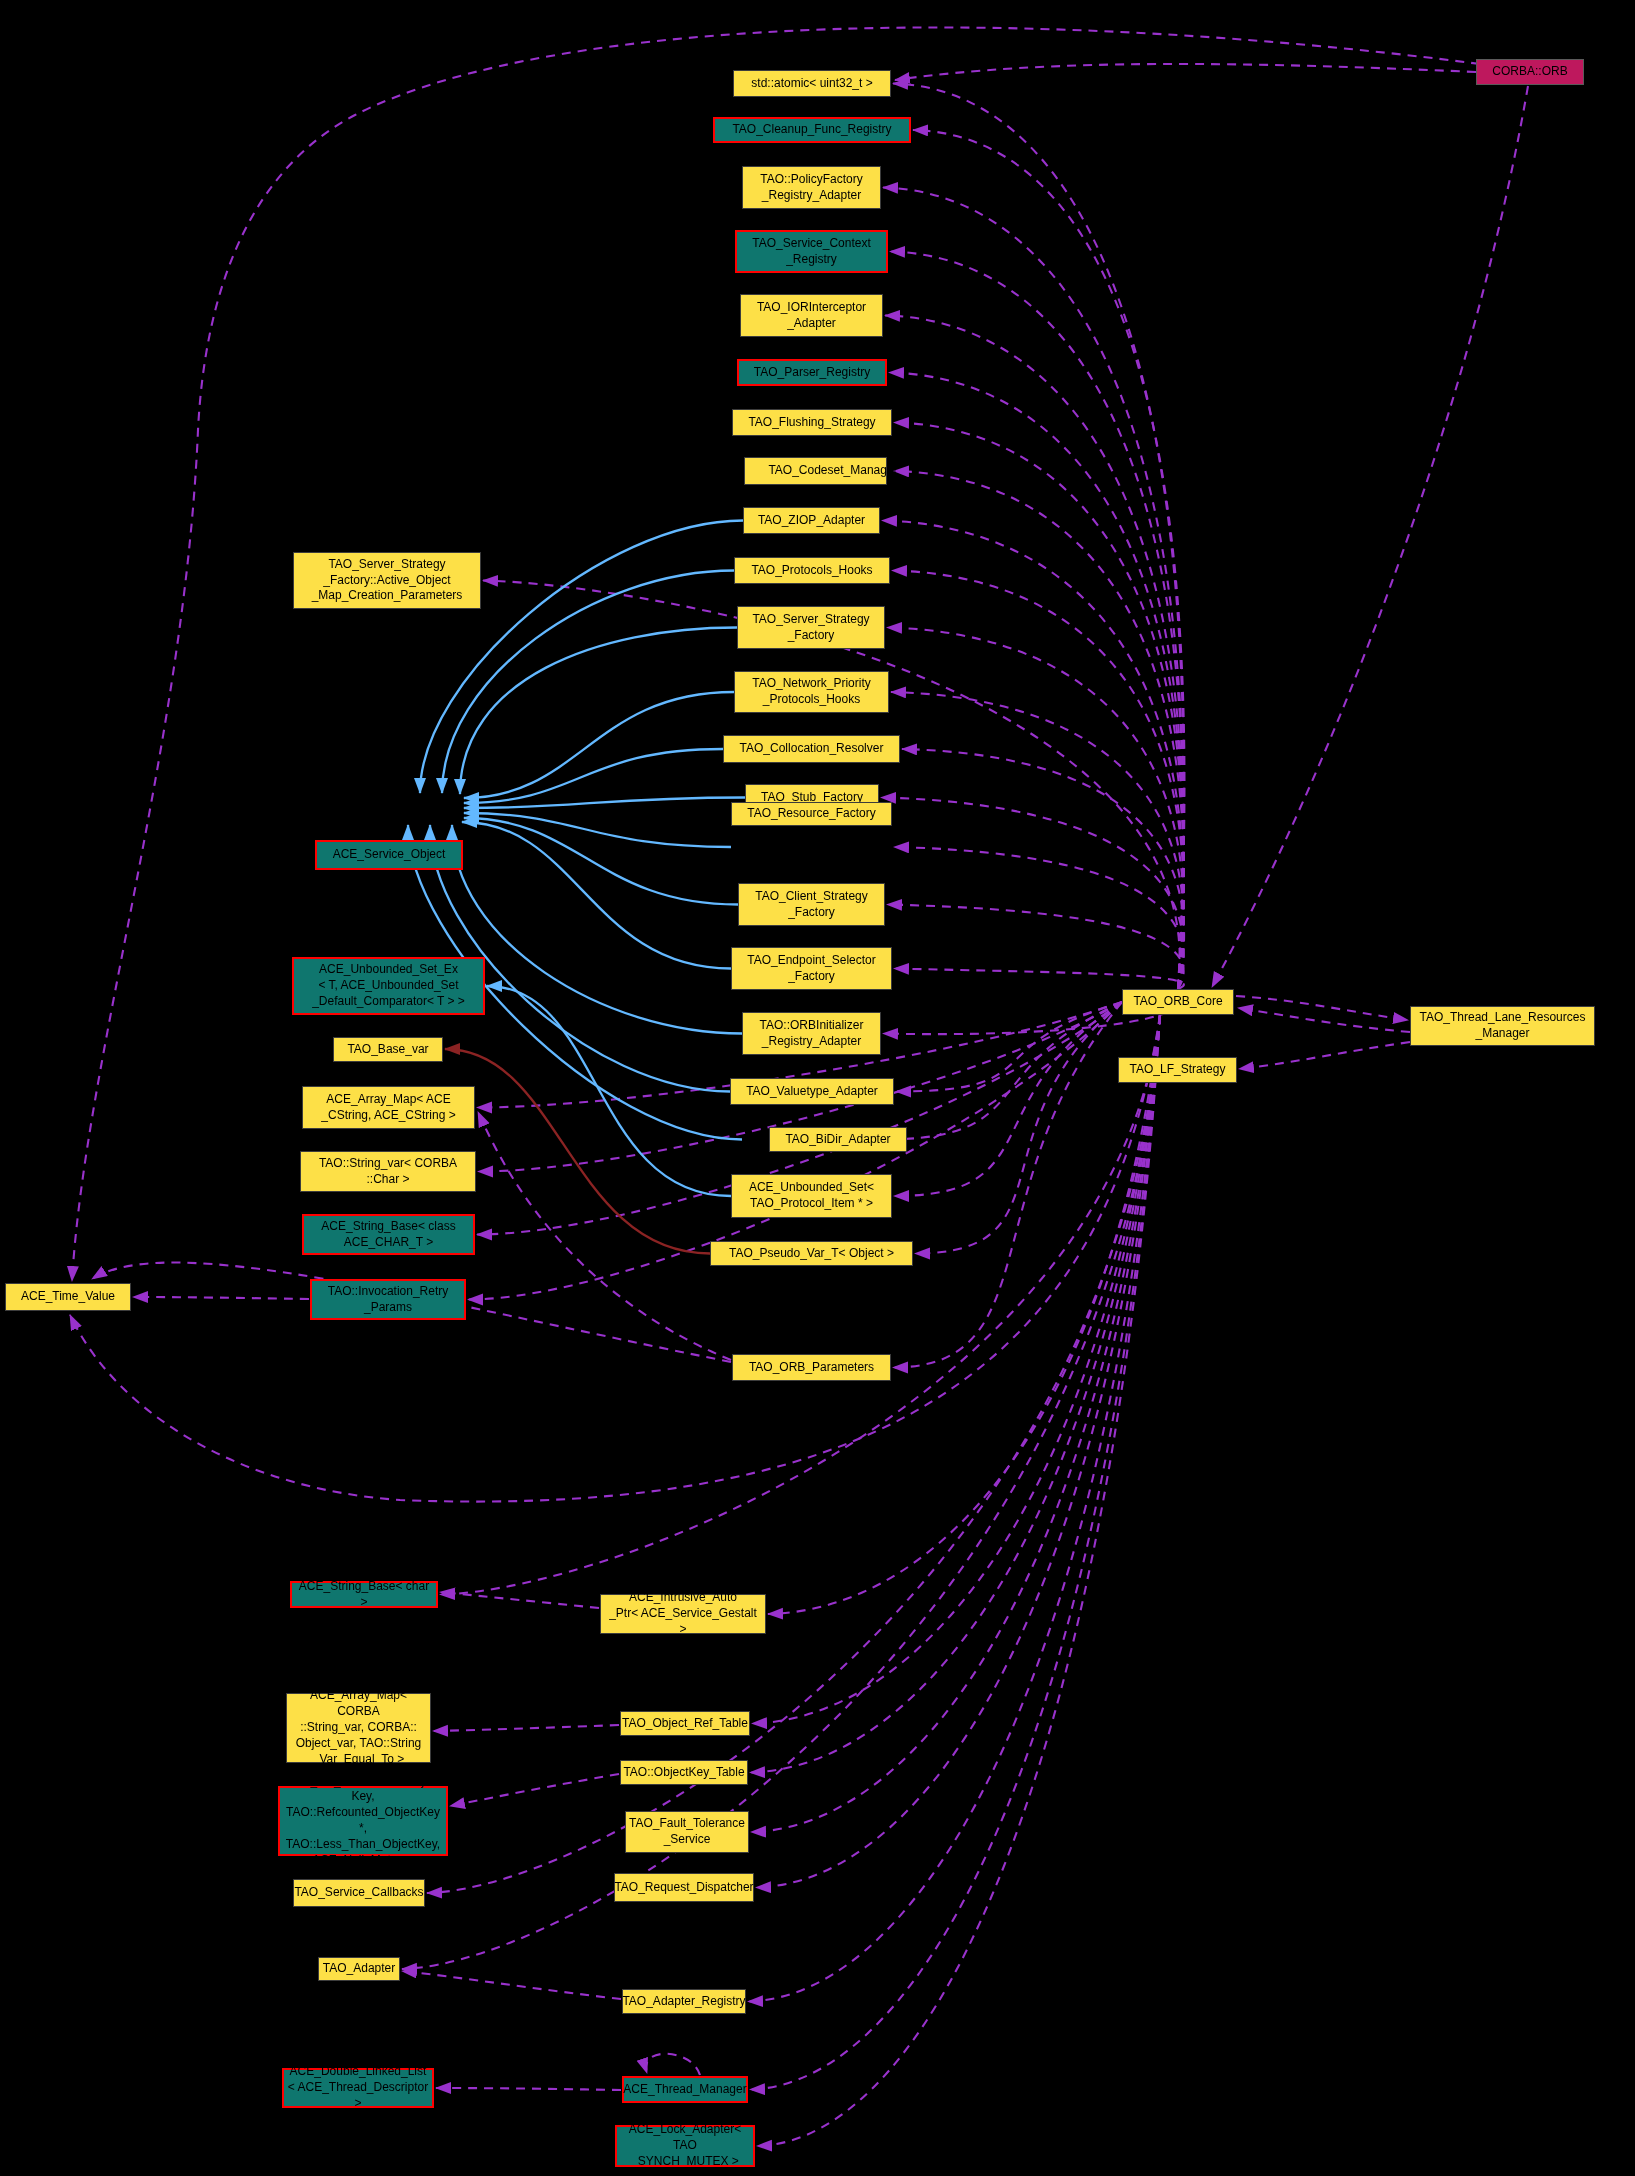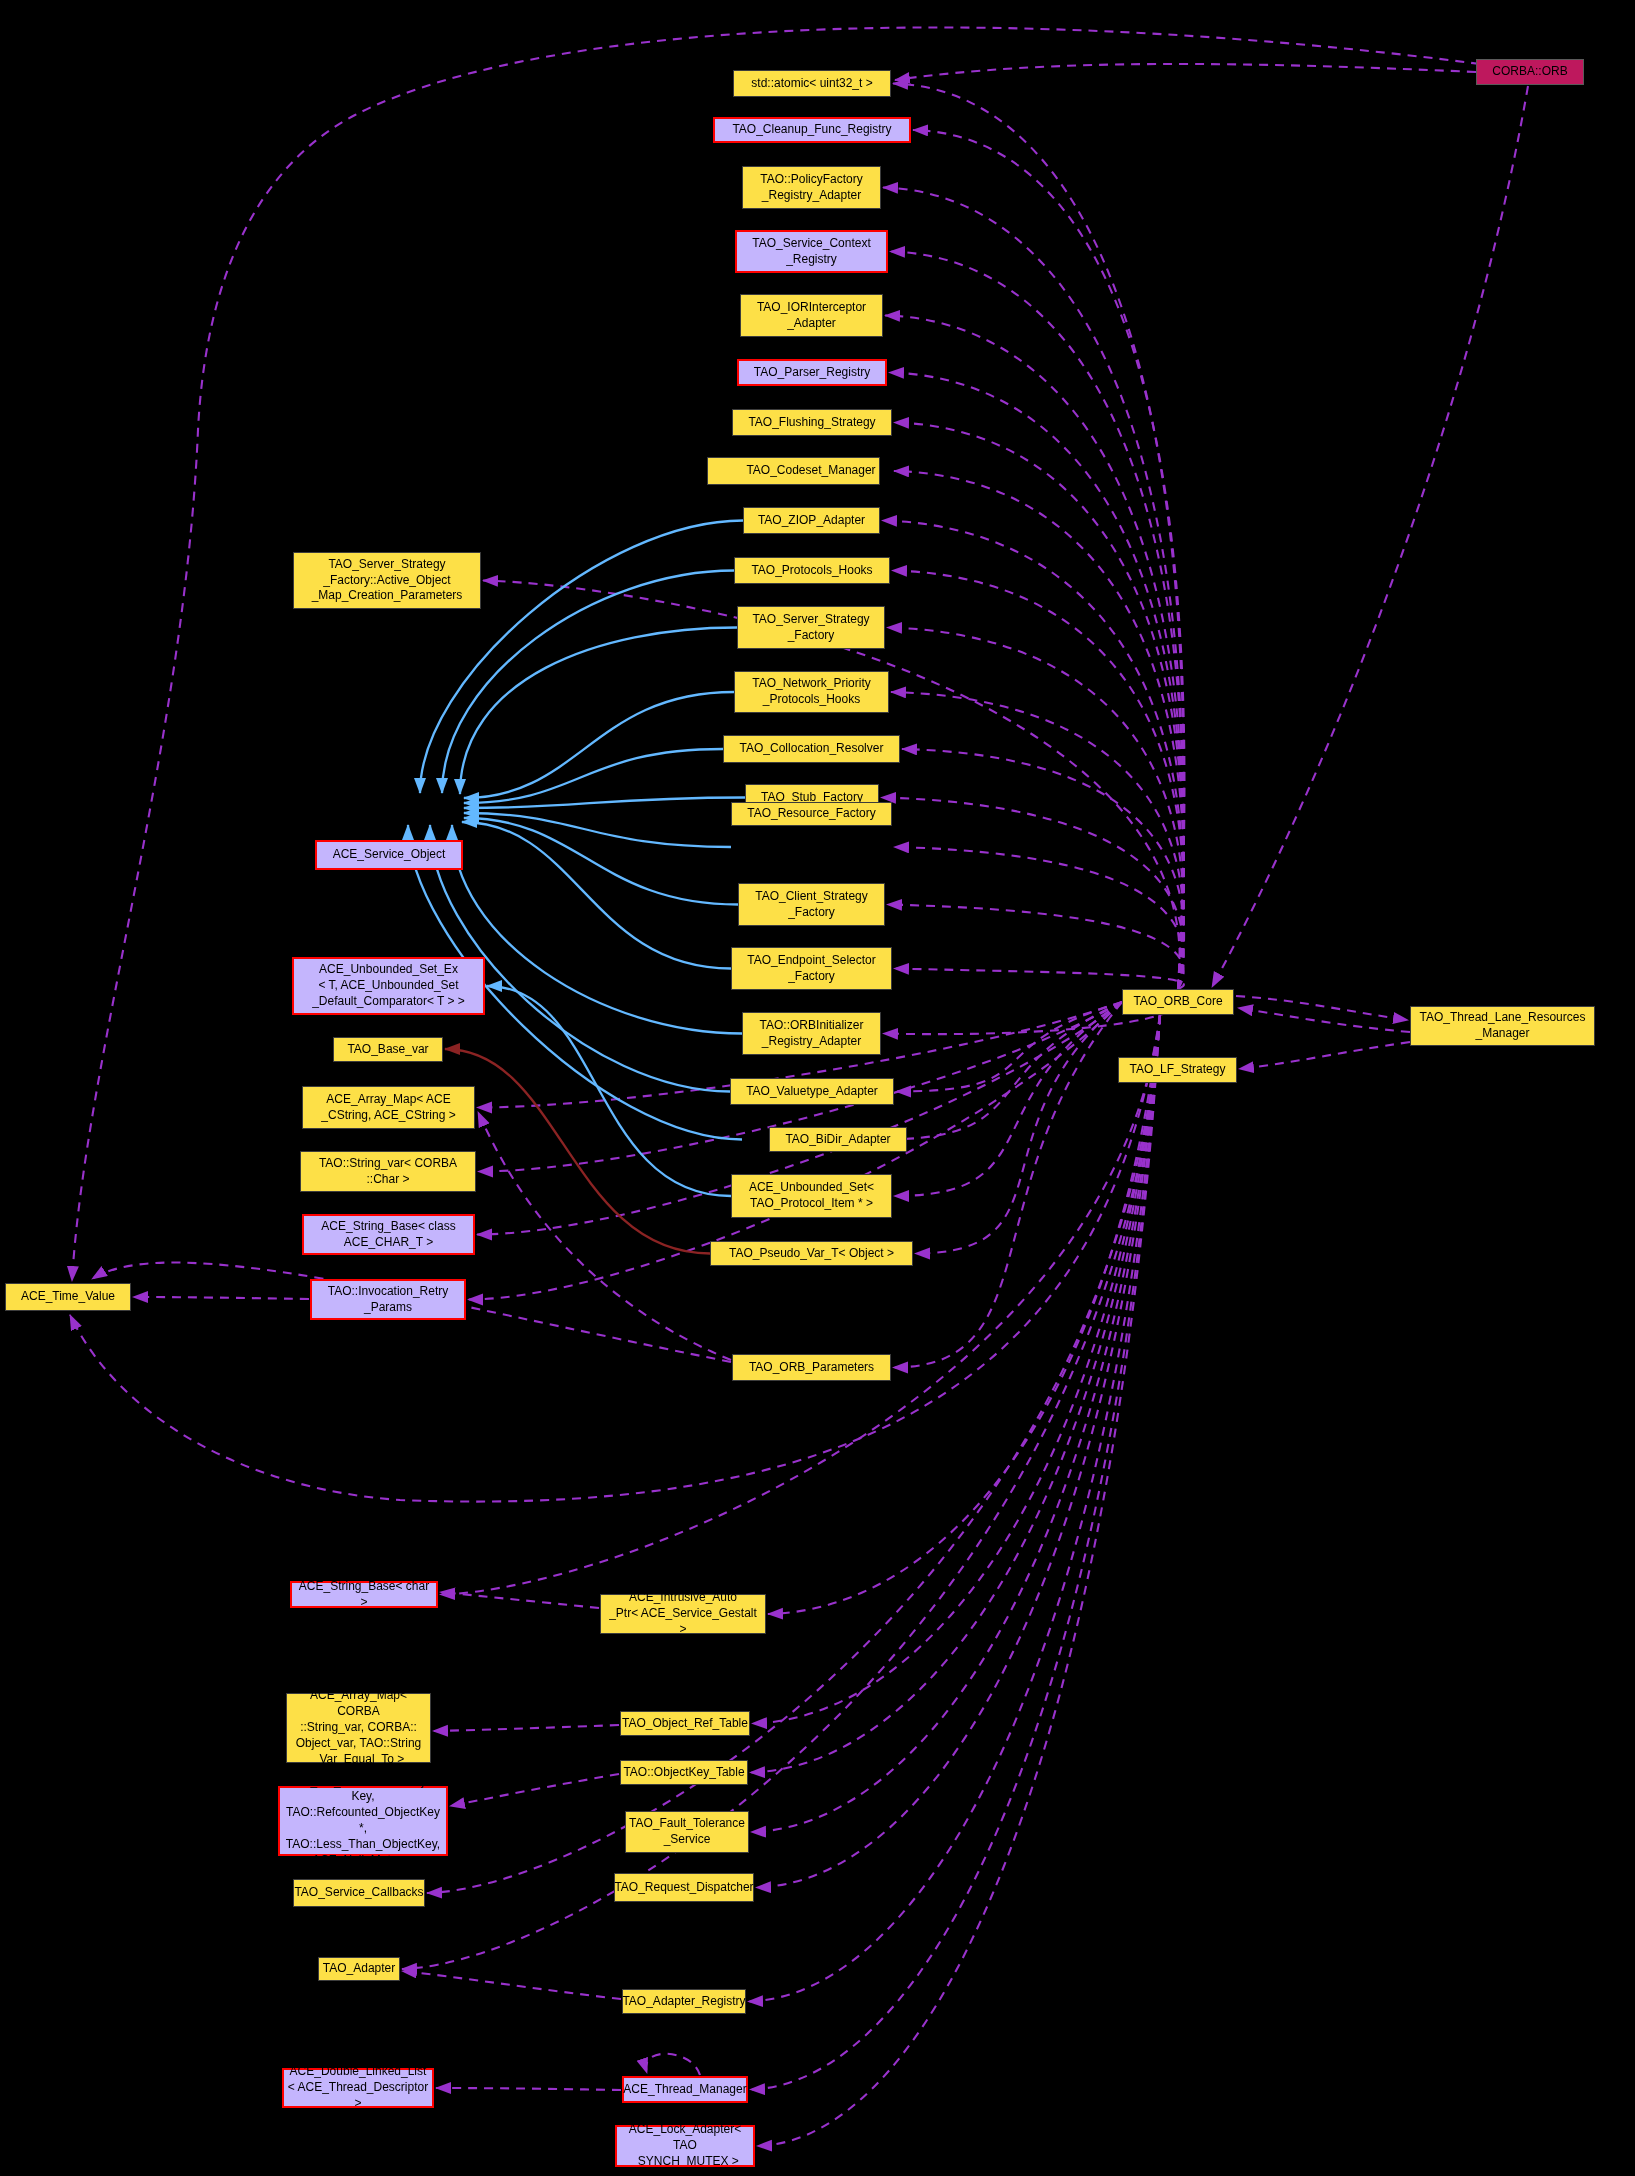--- a/index.html
+++ b/index.html
@@ -4,21 +4,21 @@
 <style>
   html,body{margin:0;padding:0;background:#000;}
   #stage{position:relative;width:1635px;height:2176px;background:#000;overflow:hidden;
          font-family:"Liberation Sans","DejaVu Sans",sans-serif;}
   #edges{position:absolute;left:0;top:0;width:1635px;height:2176px;}
   .node{position:absolute;display:flex;align-items:center;justify-content:center;
         text-align:center;font-size:12px;line-height:1.32;color:#000;
         background:#fde047;border:1.6px solid #3c3c3c;box-sizing:border-box;
         padding:1px 3px;cursor:pointer;}
   .node span{white-space:pre-line;}
-  .node.red{background:#c4b5fd;border:2px solid #ff0000;}
+  .node.red{background:#0f766e;border:2px solid #ff0000;}
   .node.gray{background:#be185d;border:1.6px solid #5a5a5a;}
 </style>
 </head>
 <body>
 
 <div id="stage">
   <svg id="edges" xmlns="http://www.w3.org/2000/svg" viewBox="0 0 1635 2176">
       <defs>
         <marker id="arr-collab" markerUnits="userSpaceOnUse" markerWidth="18" markerHeight="14" refX="15" refY="6" orient="auto">
           <path d="M0,0 L16,6 L0,12 z" fill="#9932cc"></path>
@@ -121,21 +121,21 @@
       <div class="node plain" style="left: 740px; top: 294px; width: 143px; height: 43px;">
         <span>TAO_IORInterceptor
 _Adapter</span>
       </div>
       <div class="node red" style="left: 737px; top: 359px; width: 150px; height: 27px;">
         <span>TAO_Parser_Registry</span>
       </div>
       <div class="node plain" style="left: 732px; top: 409px; width: 160px; height: 27px;">
         <span>TAO_Flushing_Strategy</span>
       </div>
-      <div class="node plain" style="left: 707px; top: 457px; width: 173px; height: 28px; padding-left: 38px;">
+      <div class="node plain" style="left: 744px; top: 457px; width: 143px; height: 28px; padding-left: 38px;">
         <span>TAO_Codeset_Manager</span>
       </div>
       <div class="node plain" style="left: 743px; top: 507px; width: 137px; height: 27px;">
         <span>TAO_ZIOP_Adapter</span>
       </div>
       <div class="node plain" style="left: 734px; top: 557px; width: 156px; height: 27px;">
         <span>TAO_Protocols_Hooks</span>
       </div>
       <div class="node plain" style="left: 737px; top: 606px; width: 148px; height: 43px;">
         <span>TAO_Server_Strategy

